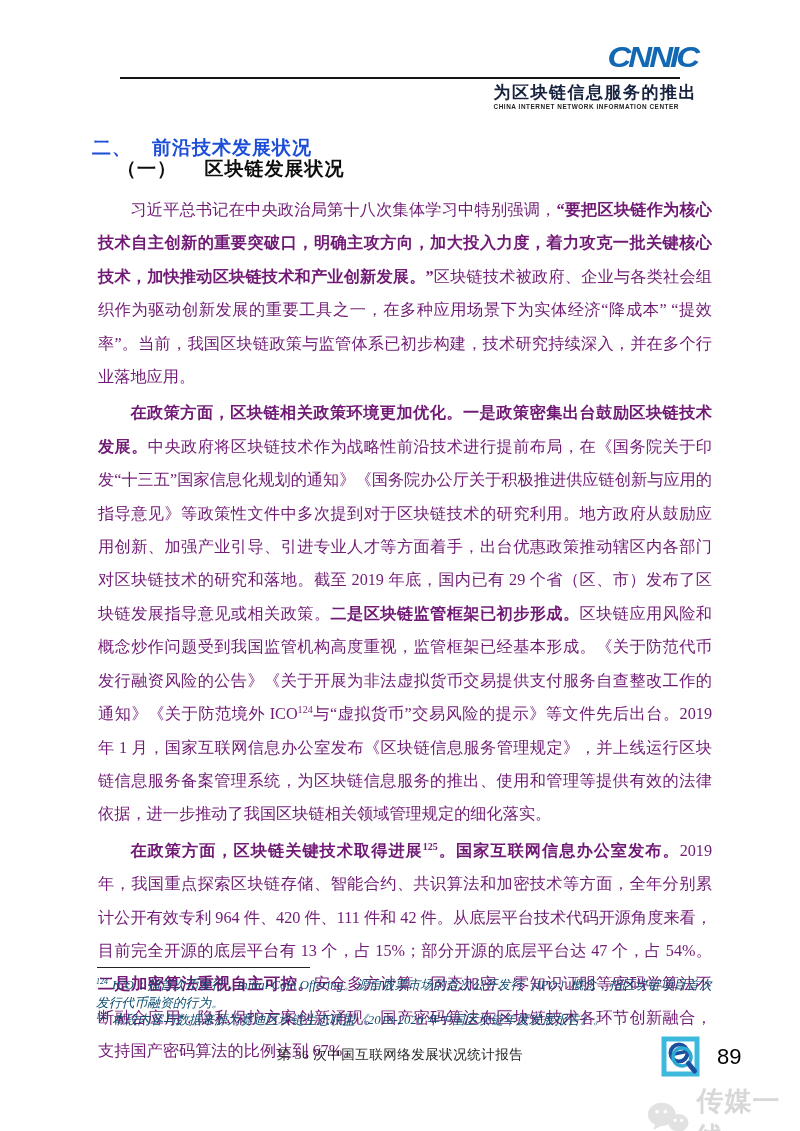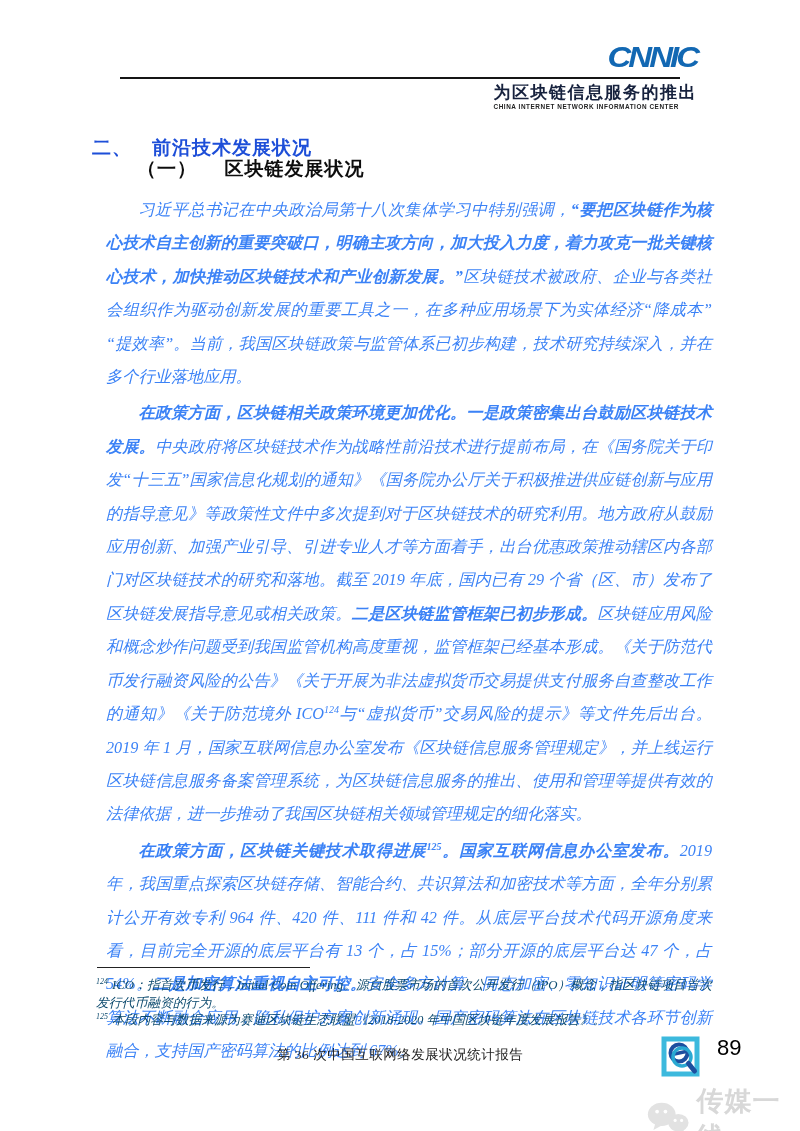--- a/index.html
+++ b/index.html
@@ -42,34 +42,33 @@
   }
   
   .h1{
     position:absolute;top:95px;left:92px;
     font-family:"Liberation Sans","DejaVu Sans",sans-serif;
     font-weight:bold;font-size:19px;letter-spacing:1px;color:#1d4ed8;margin-top:40px;
   }
   .h2{
     position:absolute;top:156px;left:117px;
     font-family:"DejaVu Serif","Liberation Serif",serif;
-    font-weight:600;font-size:19px;letter-spacing:1px;color:#0d0d0d;margin-left:20px;
+    font-weight:600;font-size:19px;letter-spacing:1px;color:#0d0d0d;
   }
   
   .body-text{
     position:absolute;top:194px;left:90px;width:622px;
   }
   .body-text p{
-    margin:0 0 3px 16px;
+    margin:0 0 3px 8px;
     text-indent:2em;
     font-size:16.2px;
     line-height:33.4px;
     text-align:justify;
-    color:#3b82f6;
-    font-style:italic;
+    color:#701a75;
   }
   .b{font-weight:bold;}
   sup{font-size:0.62em;vertical-align:super;line-height:0;}
   
   .footnote-sep{
     position:absolute;top:967px;left:97px;width:213px;
     border-top:1.5px solid #222;
   }
   .footnotes{
     position:absolute;top:977px;left:96px;width:616px;
@@ -77,21 +76,21 @@
   }
   .footnotes p{margin:0;}
   .fn-num{margin-right:4px;}
   
   .footer-title{
     position:absolute;top:1046px;left:90px;width:620px;
     text-align:center;font-size:13.5px;letter-spacing:0.5px;color:#222;
   }
   .page-badge{
     position:absolute;top:1035px;left:661px;
-    display:flex;gap:16px;
+    display:flex;align-items:center;gap:16px;
   }
   .pagenum{
     font-family:"Liberation Sans","DejaVu Sans",sans-serif;
     font-size:22px;color:#000;
   }
   .watermark{
     position:absolute;top:1083px;left:646px;
     display:flex;align-items:center;gap:6px;
     color:#d8d8d8;
     font-family:"Liberation Sans","DejaVu Sans",sans-serif;

